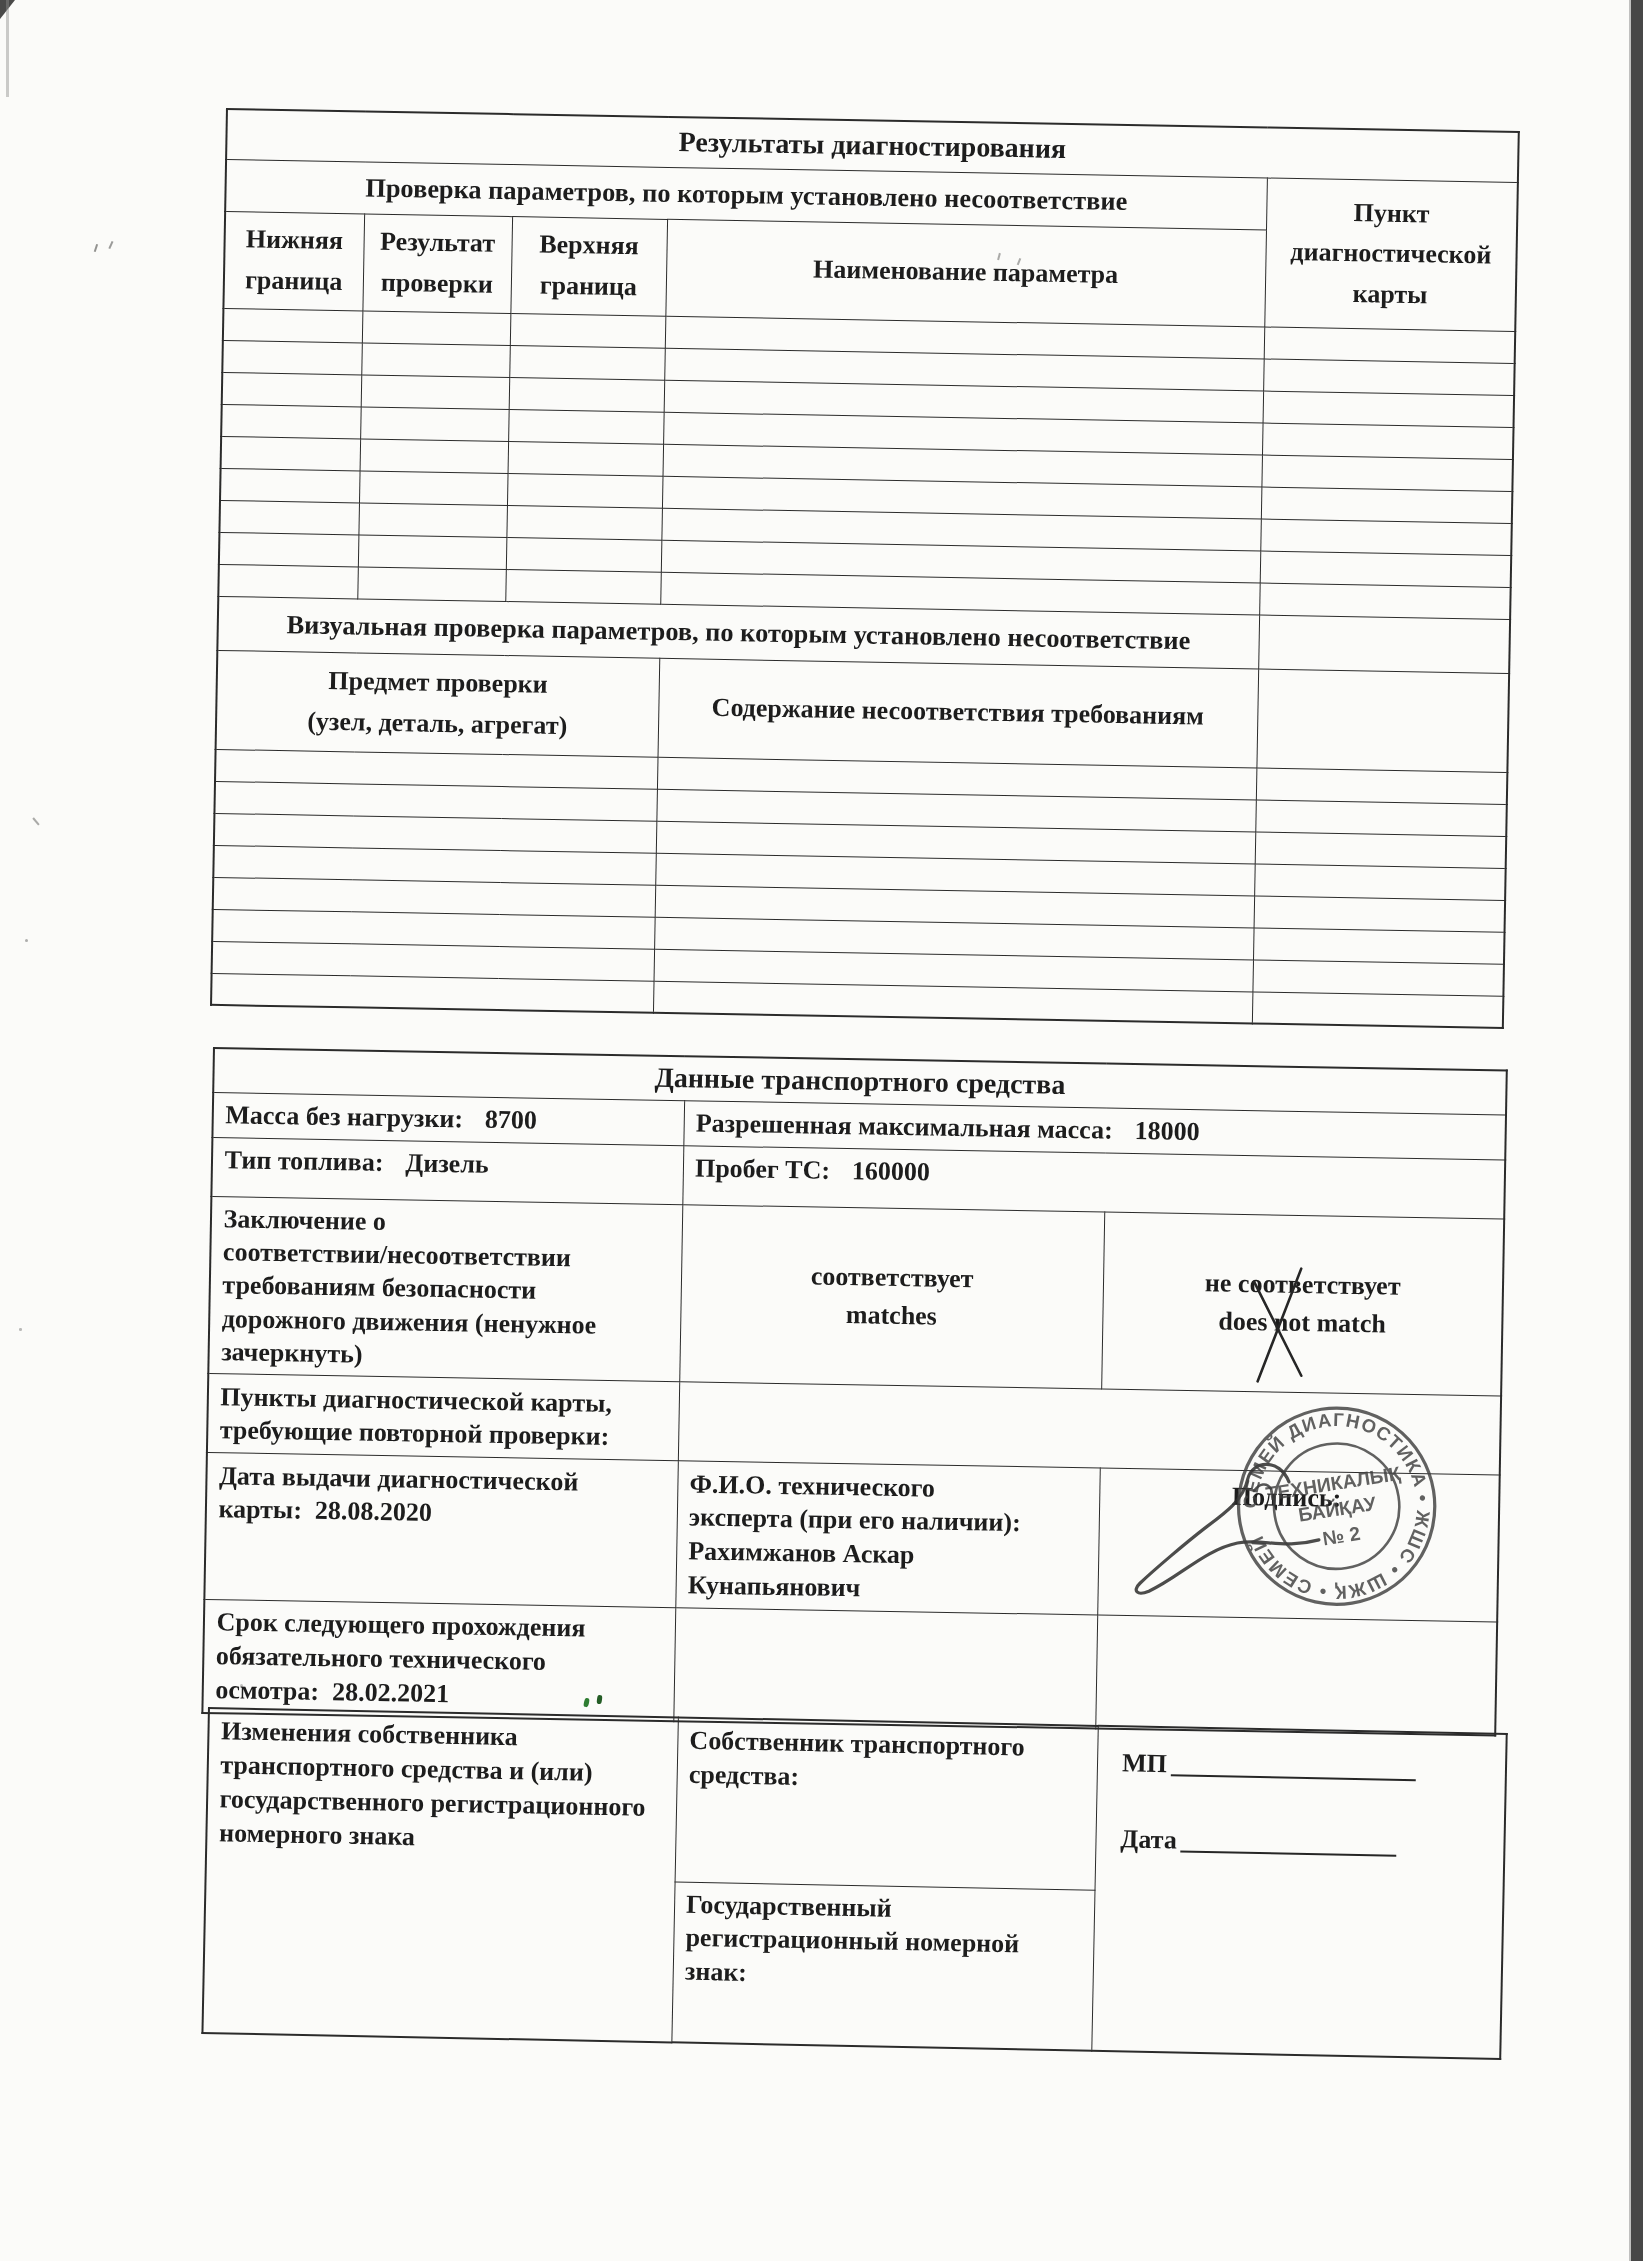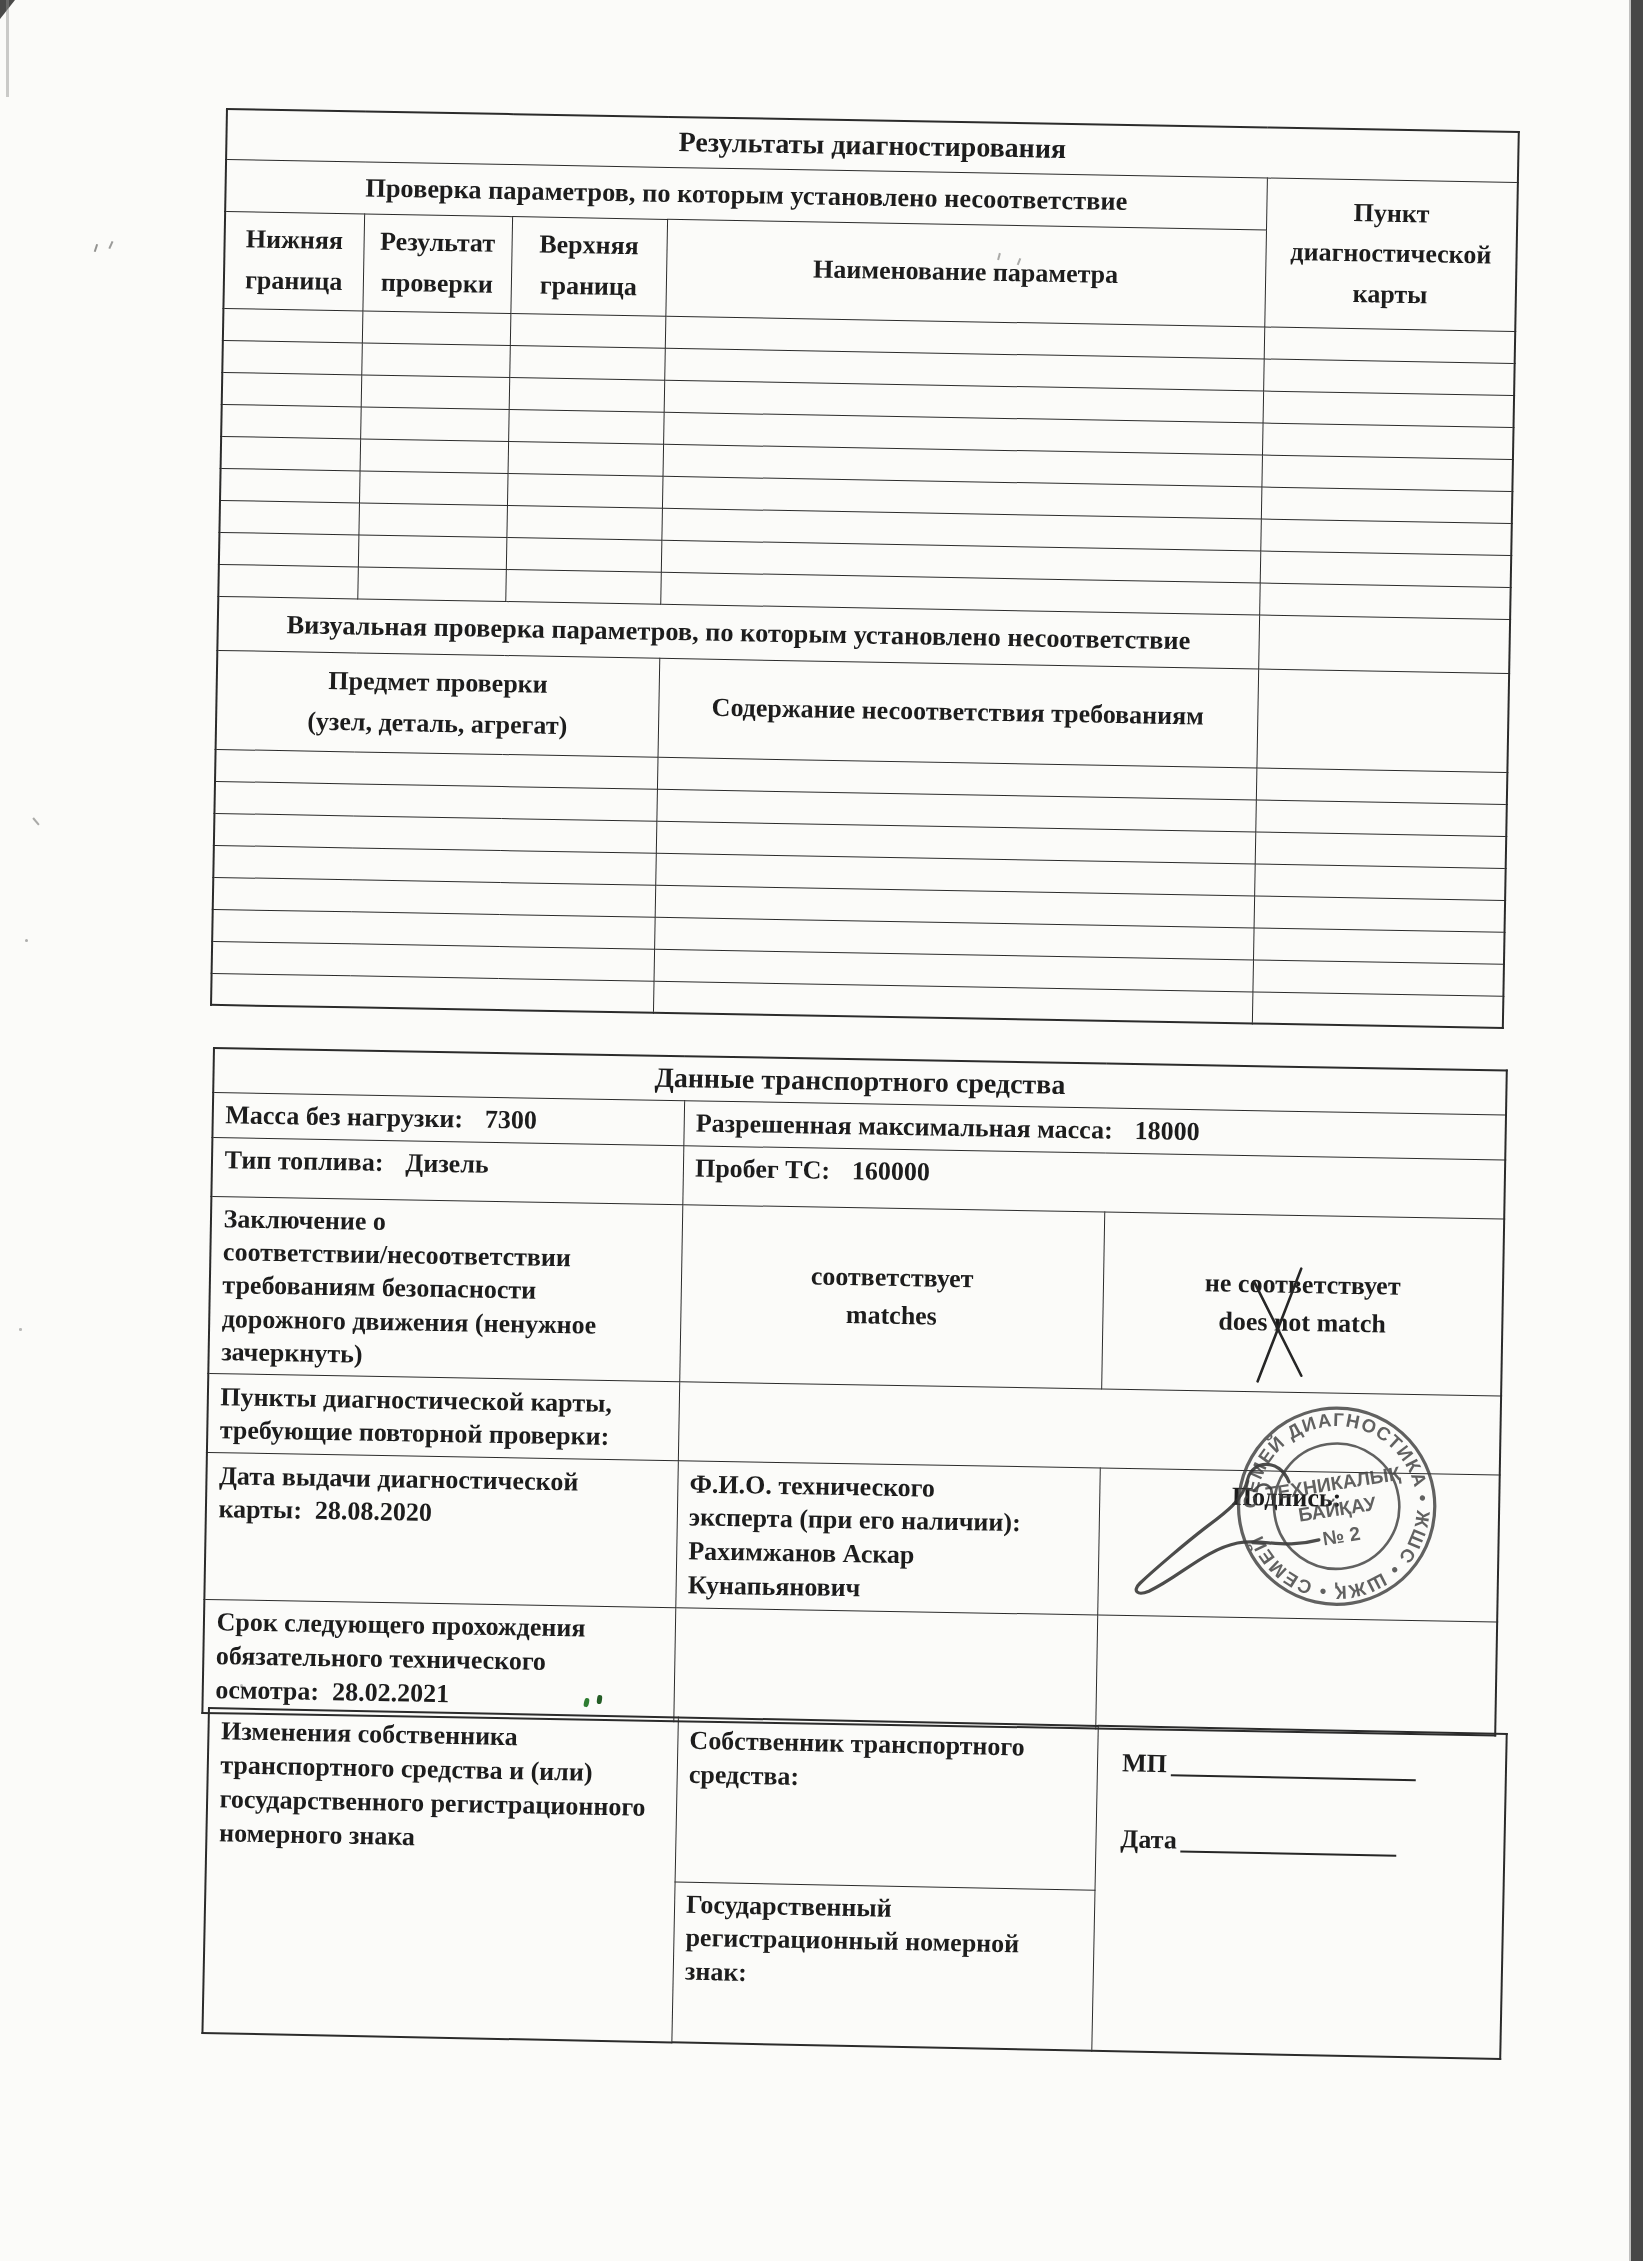--- a/index.html
+++ b/index.html
@@ -216,21 +216,21 @@
       <colgroup>
           <col style="width:471px">
           <col style="width:422px">
           <col style="width:400px">
         </colgroup>
       <tbody>
           <tr style="height:44px">
         <td colspan="3" class="title-cell">Данные транспортного средства</td>
       </tr>
       <tr style="height:45px">
-        <td><span>Масса без нагрузки:</span><span class="val">7300</span></td>
+        <td><span>Масса без нагрузки:</span><span class="val">8700</span></td>
         <td colspan="2"><span>Разрешенная максимальная  масса:</span><span class="val">18000</span></td>
       </tr>
       <tr style="height:59px">
         <td><span>Тип топлива:</span><span class="val">Дизель</span></td>
         <td colspan="2"><span>Пробег ТС:</span><span class="val">160000</span></td>
       </tr>
       <tr style="height:162px">
         <td class="lh15"><span class="ml" style="line-height:1.28">Заключение о
 соответствии/несоответствии
 требованиям безопасности

